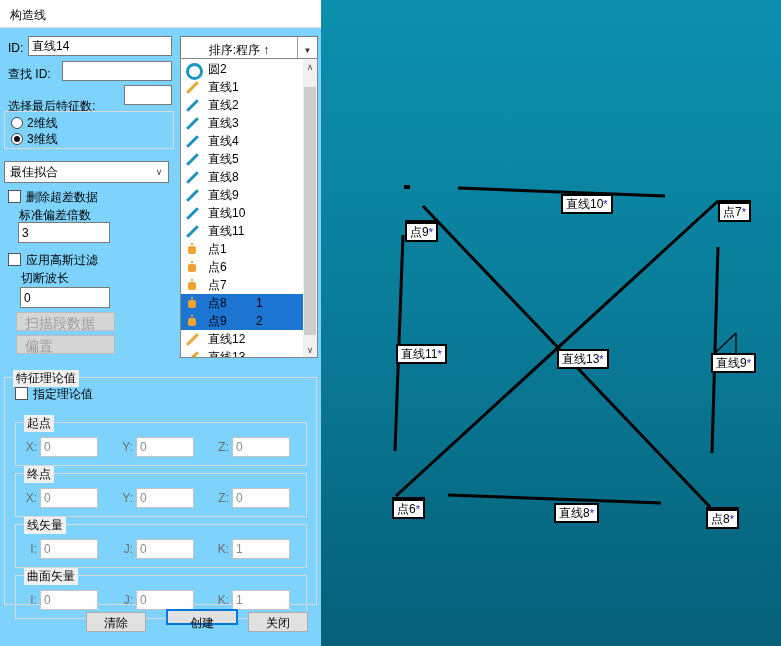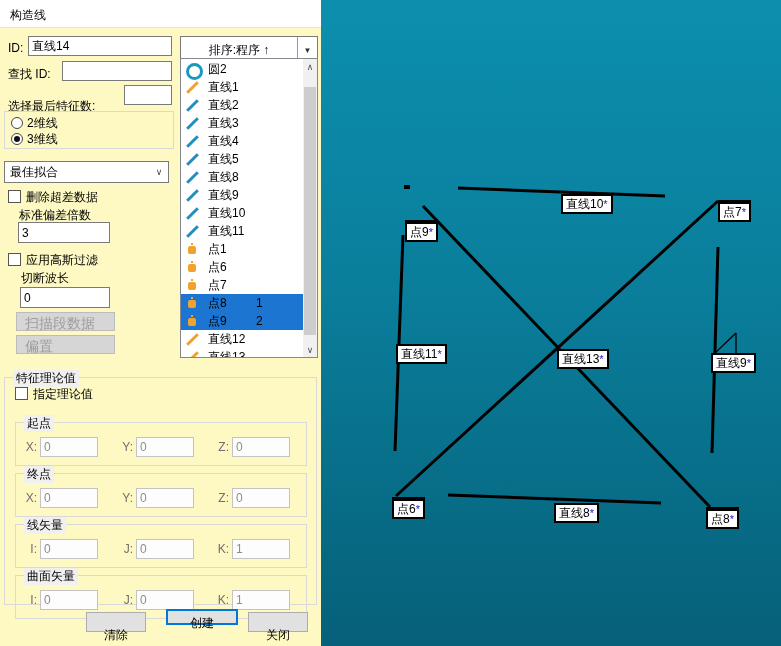--- a/index.html
+++ b/index.html
@@ -2,21 +2,21 @@
 <html><head>
 <meta charset="utf-8">
 <style>
   * { box-sizing: border-box; margin: 0; padding: 0; }
   html,body { width: 781px; height: 646px; overflow: hidden; }
   body { font-family: "Liberation Sans", "DejaVu Sans", sans-serif; font-size: 12px; color:#000; }
 
   #app { position: relative; width: 781px; height: 646px; background:#f0f0f0; }
 
   
-  #dialog { position:absolute; left:0; top:0; width:321px; height:646px; background:#fef9c3; }
+  #dialog { position:absolute; left:0; top:0; width:321px; height:646px; background:#7dd3fc; }
   #titlebar { position:absolute; left:0; top:0; width:100%; height:28px; background:#ffffff; border-bottom:1px solid #e2e2e2; }
   #titlebar .t { position:absolute; left:10px; top:7px; font-size:12px; }
 
   .lbl { position:absolute; white-space:nowrap; }
   .inp { position:absolute; background:#fff; border:1px solid #7a7a7a; font-family:inherit; font-size:12px; padding:1px 3px; outline:none; }
 
   
   #sortbox { position:absolute; left:180px; top:36px; width:138px; height:28px; background:#fff; border:1px solid #7a7a7a; display:flex; align-items:center; }
   #sortbox .txt { flex:1; text-align:center; }
   #sortbox .arr { width:20px; height:100%; border-left:1px solid #9a9a9a; display:flex; align-items:center; justify-content:center; font-size:8px; color:#303030; }
@@ -61,21 +61,21 @@
   #theo .chkrow { position:absolute; left:10px; top:8px; }
   #tgroups { position:absolute; left:10px; top:44px; width:292px; }
   .sub { position:relative; border:1px solid #d9d9d9; height:44px; margin-bottom:7px; }
   .sub .slab { position:absolute; top:-8px; left:8px; background:#f0f0f0; padding:0 3px; }
   .sub .frow { position:absolute; left:6px; top:14px; display:flex; gap:20px; }
   .fld { display:flex; align-items:center; }
   .fld .k { width:15px; text-align:right; margin-right:3px; color:#6e6e6e; }
   .fld .v { width:58px; height:20px; background:#fdfdfd; border:1px solid #c3c3c3; color:#8d8d8d; font-family:inherit; font-size:12px; padding:1px 3px; }
 
   
-  .btn { position:absolute; background:#e1e1e1; border:1px solid #adadad; text-align:center; font-size:12px; padding-top:14px; cursor:default; }
+  .btn { position:absolute; background:#e1e1e1; border:1px solid #adadad; text-align:center; font-size:12px; padding-top:2px; cursor:default; }
   .btn.default { border:2px solid #0078d7; }
 
   
   #viewport { position:absolute; left:321px; top:0; width:460px; height:646px;
       background:linear-gradient(180deg, #0c8fae 0%, #0a7e9b 45%, #066079 100%); }
   #vsvg { position:absolute; left:0; top:0; }
   .vlabel { position:absolute; background:#fff; border:2px solid #000; padding:1px 3px 1px 3px; line-height:14px; white-space:nowrap; font-size:12px; }
   .vlabel.point { border-top-width:4px; }
   .vlabel .star { color:#1616c8; font-size:11px; }
 </style>

